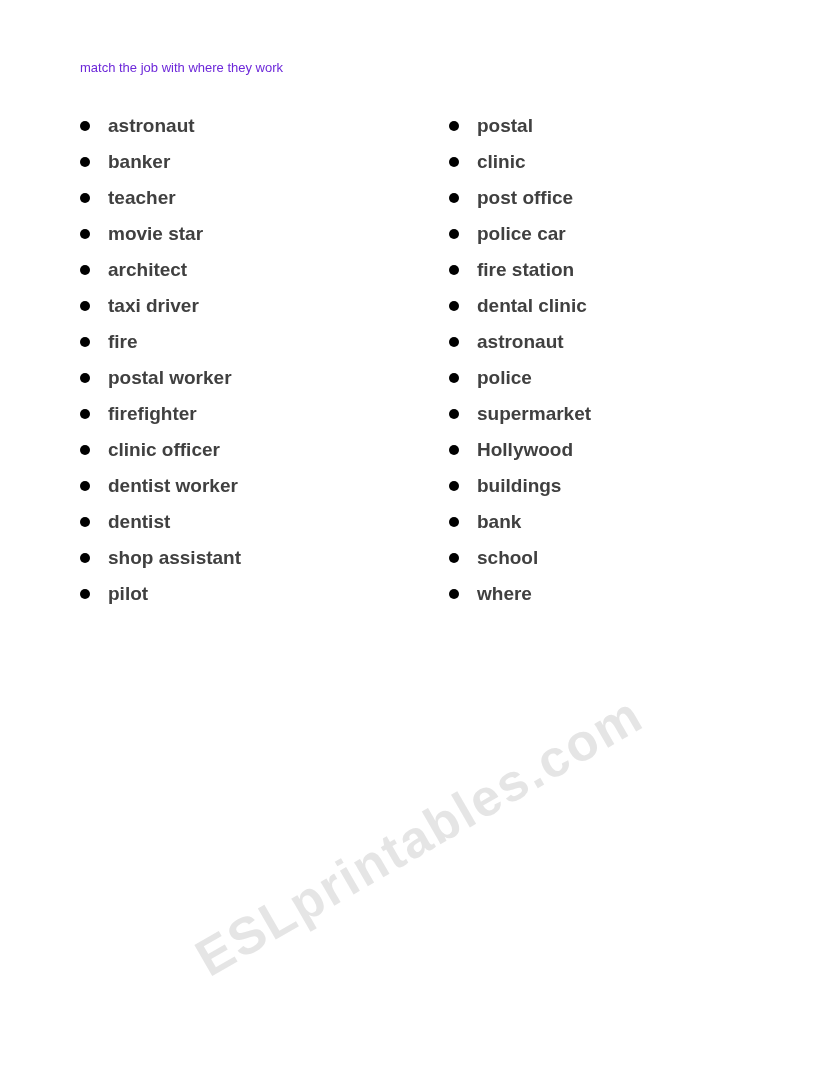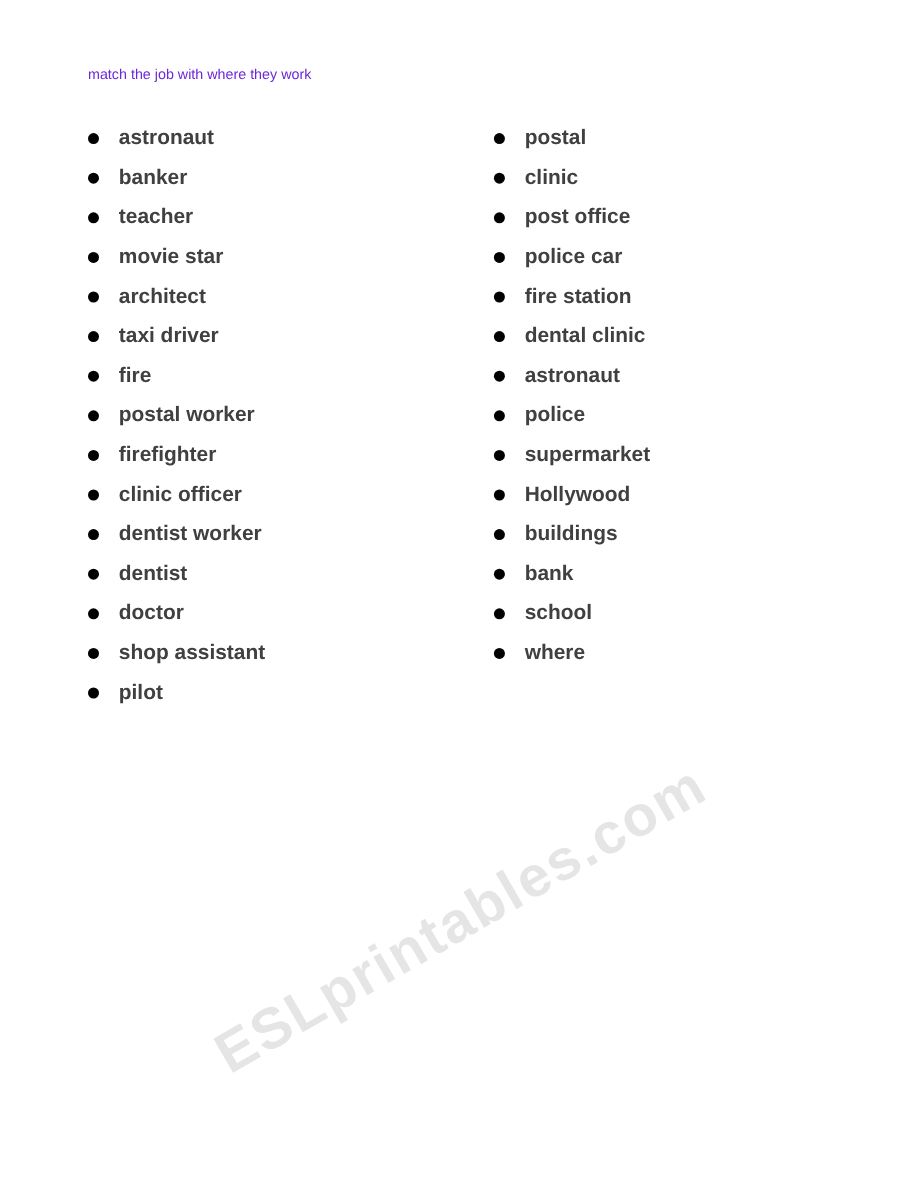--- a/index.html
+++ b/index.html
@@ -126,24 +126,20 @@
         <div class="list-item">
           <span class="bullet"></span>
           <span>dentist worker</span>
         </div>
         <div class="list-item">
           <span class="bullet"></span>
           <span>dentist</span>
         </div>
         <div class="list-item">
           <span class="bullet"></span>
-          <span>doctor</span>
-        </div>
-        <div class="list-item">
-          <span class="bullet"></span>
           <span>shop assistant</span>
         </div>
         <div class="list-item">
           <span class="bullet"></span>
           <span>pilot</span>
         </div>
       </div>
 
     <div class="column" id="right-col">
         <div class="list-item">

